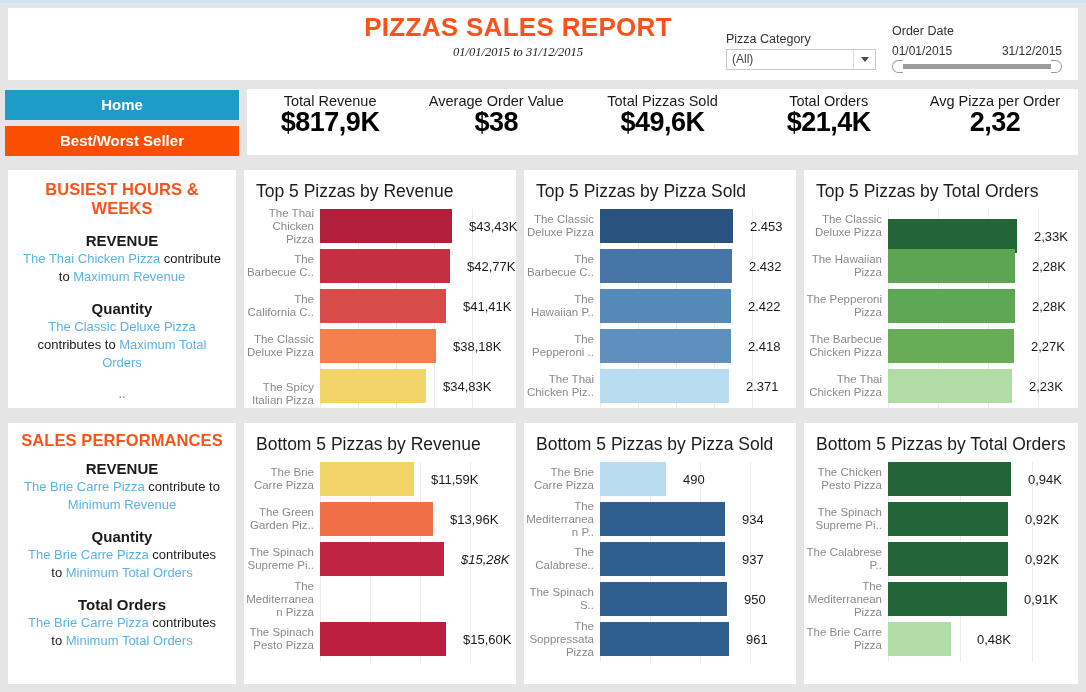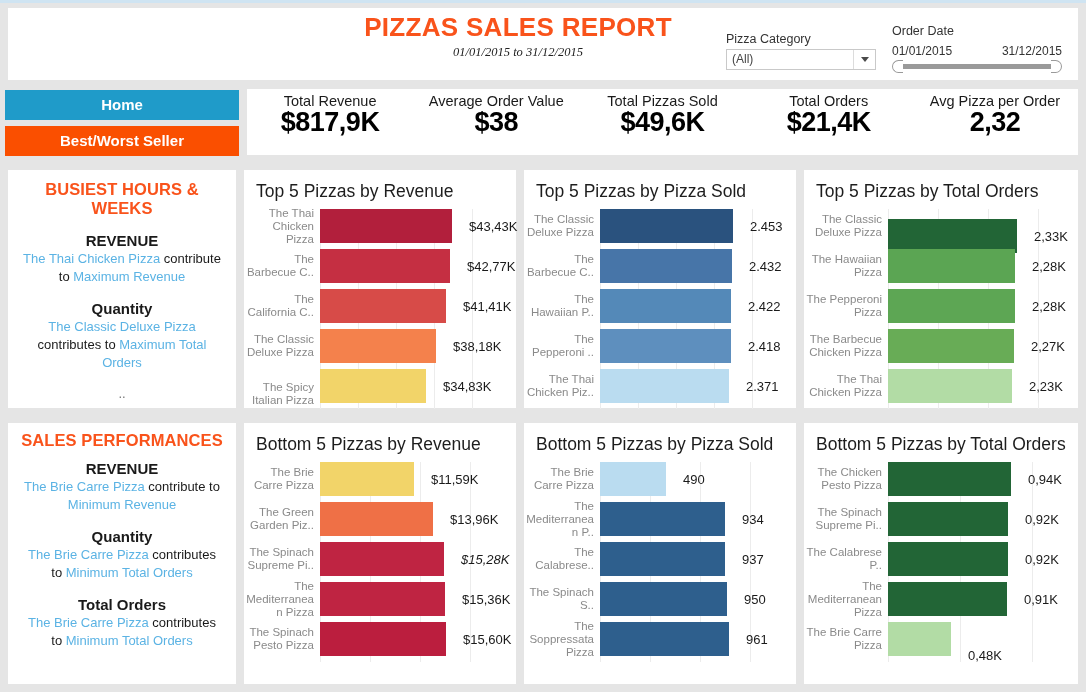--- a/index.html
+++ b/index.html
@@ -376,24 +376,20 @@
           </div>
           <div class="row" style="height: 34px; margin-bottom: 6px; position: relative;">
             <div class="rlabel" style="width: 76px;">The Spinach Supreme Pi..</div>
             <div class="barzone" style="height: 34px; font-style: italic;">
               <div class="bar" style="width: 124px; background: rgb(191, 36, 66);"></div>
               <div class="blabel" style="left: 124px;">$15,28K</div>
             </div>
           </div>
           <div class="row" style="height: 34px; margin-bottom: 6px; position: relative;">
             <div class="rlabel" style="width: 76px;">The Mediterranean Pizza</div>
-            <div class="barzone" style="height: 34px;">
-              <div class="bar" style="width: 125px; background: rgb(191, 36, 66);"></div>
-              <div class="blabel" style="left: 125px;">$15,36K</div>
-            </div>
           </div>
           <div class="row" style="height: 34px; margin-bottom: 6px; position: relative;">
             <div class="rlabel" style="width: 76px;">The Spinach Pesto Pizza</div>
             <div class="barzone" style="height: 34px;">
               <div class="bar" style="width: 126px; background: rgb(187, 30, 62);"></div>
               <div class="blabel" style="left: 126px;">$15,60K</div>
             </div>
           </div>
         </div>
       </div>
@@ -480,20 +476,20 @@
             <div class="rlabel" style="width: 84px;">The Mediterranean Pizza</div>
             <div class="barzone" style="height: 34px;">
               <div class="bar" style="width: 119px; background: rgb(34, 101, 54);"></div>
               <div class="blabel" style="left: 119px;">0,91K</div>
             </div>
           </div>
           <div class="row" style="height: 34px; margin-bottom: 6px; position: relative;">
             <div class="rlabel" style="width: 84px;">The Brie Carre Pizza</div>
             <div class="barzone" style="height: 34px;">
               <div class="bar" style="width: 63px; background: rgb(178, 220, 165);"></div>
-              <div class="blabel" style="left: 63px; margin-top: 16px;">0,48K</div>
+              <div class="blabel" style="left: 72px;">0,48K</div>
             </div>
           </div>
         </div>
       </div>
     </div>
 
 </div>
 
 </body></html>

